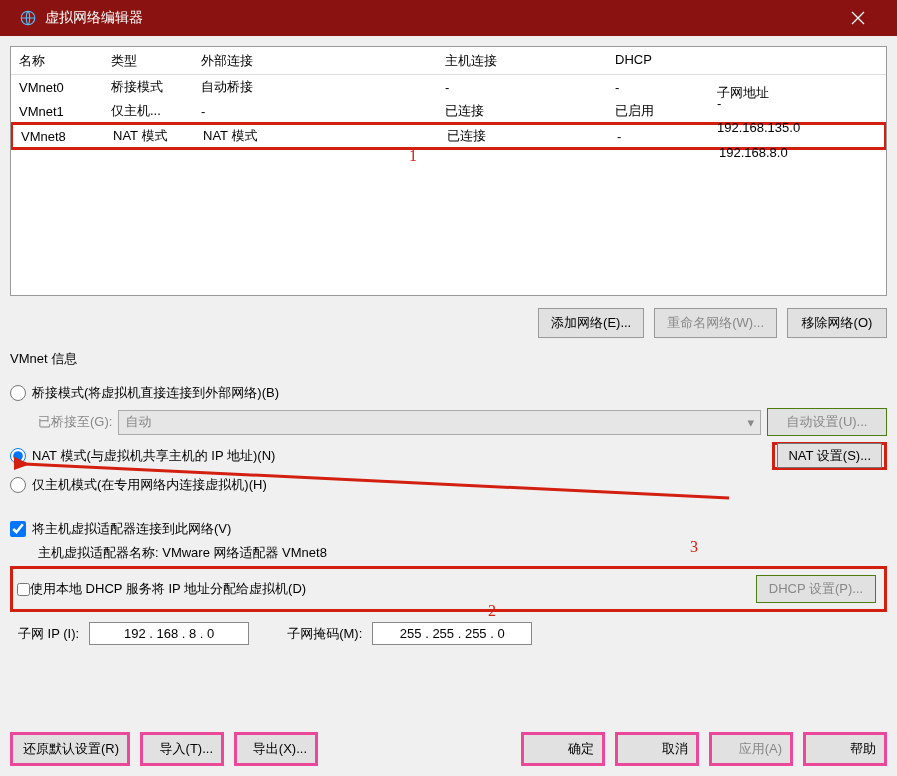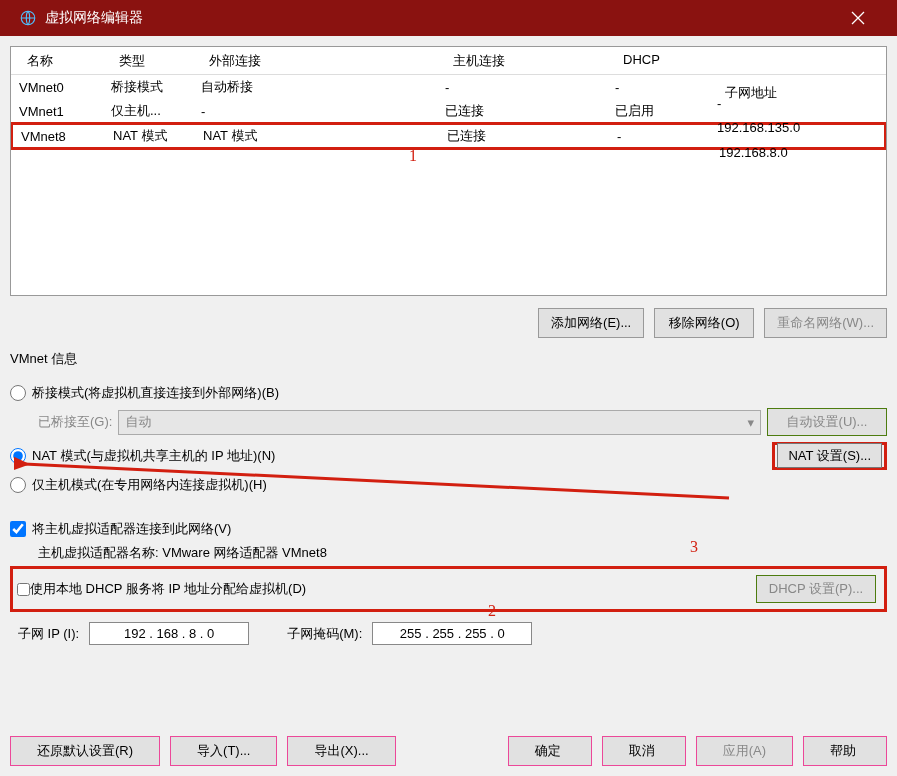--- a/index.html
+++ b/index.html
@@ -7,21 +7,21 @@
 
 .titlebar { background: #8a1210; height: 36px; display: flex; align-items: center; padding: 0 17px; color: #fff; }
 .titlebar-icon { width: 22px; height: 22px; margin-right: 6px; display: flex; align-items: center; justify-content: center; }
 .titlebar-title { flex: 1; font-size: 14px; }
 .titlebar-close { width: 44px; height: 36px; display: flex; align-items: center; justify-content: center; cursor: pointer; }
 
 .content { background: #f0f0f0; padding: 10px 10px 10px 10px; height: 740px; position: relative; }
 
 .table-box { border: 1px solid #999; background: #fff; height: 250px; overflow: hidden; position: relative; }
 .table-header { display: flex; border-bottom: 1px solid #ddd; height: 28px; background: #fff; }
-.th { padding: 5px 16px; font-size: 13px; color: #000; }
+.th { padding: 5px 8px; font-size: 13px; color: #000; }
 .table-body { }
 .tr { display: flex; height: 24px; align-items: center; }
 .td { padding: 2px 8px; font-size: 13px; color: #000; white-space: nowrap; overflow: hidden; text-overflow: ellipsis; }
 .tr.highlighted { border: 3px solid #d21f10; margin: -1px; height: 28px; }
 
 .col-name { width: 92px; }
 .col-type { width: 90px; }
 .col-ext { width: 244px; }
 .col-host { width: 170px; }
 .col-dhcp { width: 102px; }
@@ -51,21 +51,21 @@
 .dhcp-row-wrap { border: 3px solid #d21f10; padding: 6px 8px 6px 4px; display: flex; align-items: center; justify-content: space-between; margin-top: 4px; }
 
 .iprow { display: flex; align-items: center; gap: 10px; margin-top: 10px; padding-left: 8px;}
 .ipbox { border: 1px solid #888; background: #fff; padding: 3px 6px; font-size: 13px; width: 160px; display:flex; justify-content:center; }
 
 .arrow-svg { position: absolute; pointer-events: none; }
 
 .bottom-row { position: absolute; bottom: 10px; left: 10px; right: 10px; display: flex; justify-content: space-between; }
 .bottom-left { display: flex; gap: 10px; }
 .bottom-right { display: flex; gap: 10px; }
-.btn2 { border: 1px solid #ec4899; background: #e1e1e1; padding: 5px 26px; min-width: 84px; text-align: left; font-size: 13px; cursor: pointer; }
+.btn2 { border: 3px solid #ec4899; background: #e1e1e1; padding: 5px 8px; min-width: 84px; text-align: right; font-size: 13px; cursor: pointer; }
 </style>
 </head>
 <body>
 
 <div class="titlebar">
   <span class="titlebar-icon">
     <svg width="18" height="18" viewBox="0 0 24 24" fill="none" stroke="#4fc1ff" stroke-width="1.5">
         <circle cx="12" cy="12" r="9"></circle>
         <path d="M3 12h18M12 3c3 3 3 15 0 18M12 3c-3 3-3 15 0 18"></path>
       </svg>
@@ -113,22 +113,22 @@
         <div class="td col-host">已连接</div>
         <div class="td col-dhcp">-</div>
         <div class="td col-subnet">192.168.8.0</div>
       </div>
     </div>
     <span class="annotation-1" style="left:398px; top:100px;">1</span>
   </div>
 
   <div class="btn-row">
     <button class="btn">添加网络(E)...</button>
+    <button class="btn disabled">重命名网络(W)...</button>
     <button class="btn">移除网络(O)</button>
-    <button class="btn disabled">重命名网络(W)...</button>
   </div>
 
   <div class="info-section">
     <div class="group-label">VMnet 信息</div>
 
     <div class="radio-row">
       <input type="radio" name="netmode" style="">
       <span>桥接模式(将虚拟机直接连接到外部网络)(B)</span>
     </div>
 

